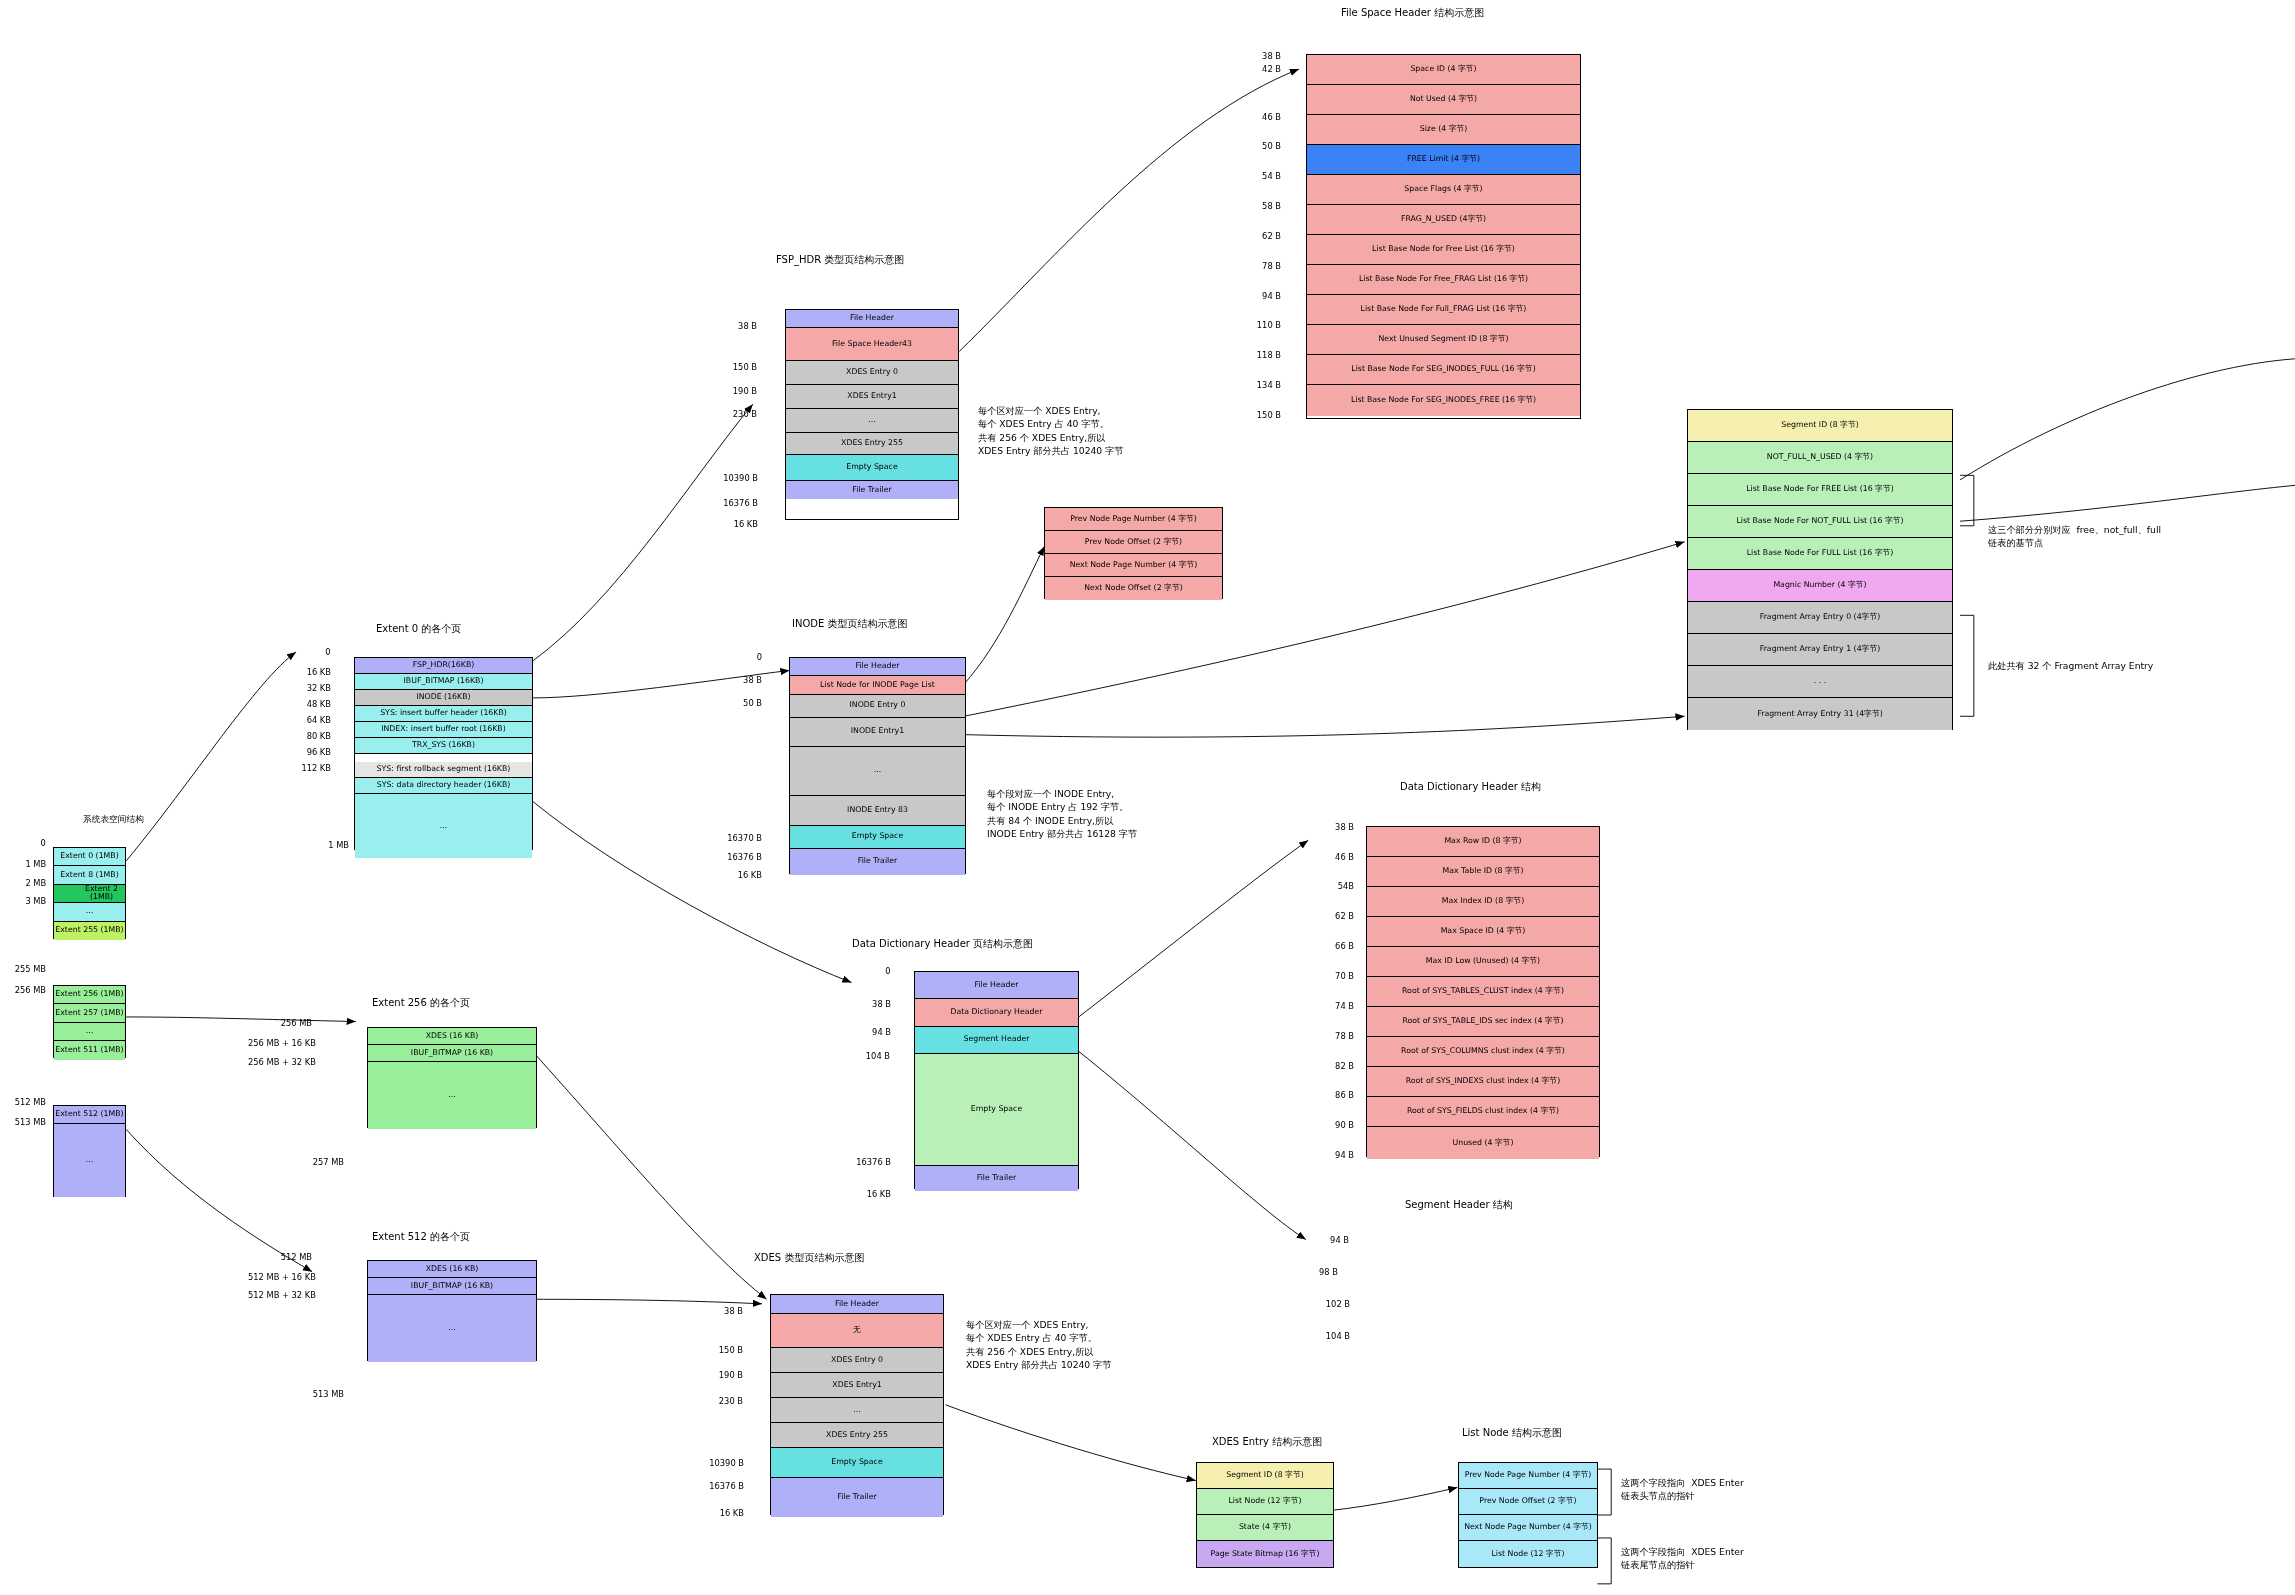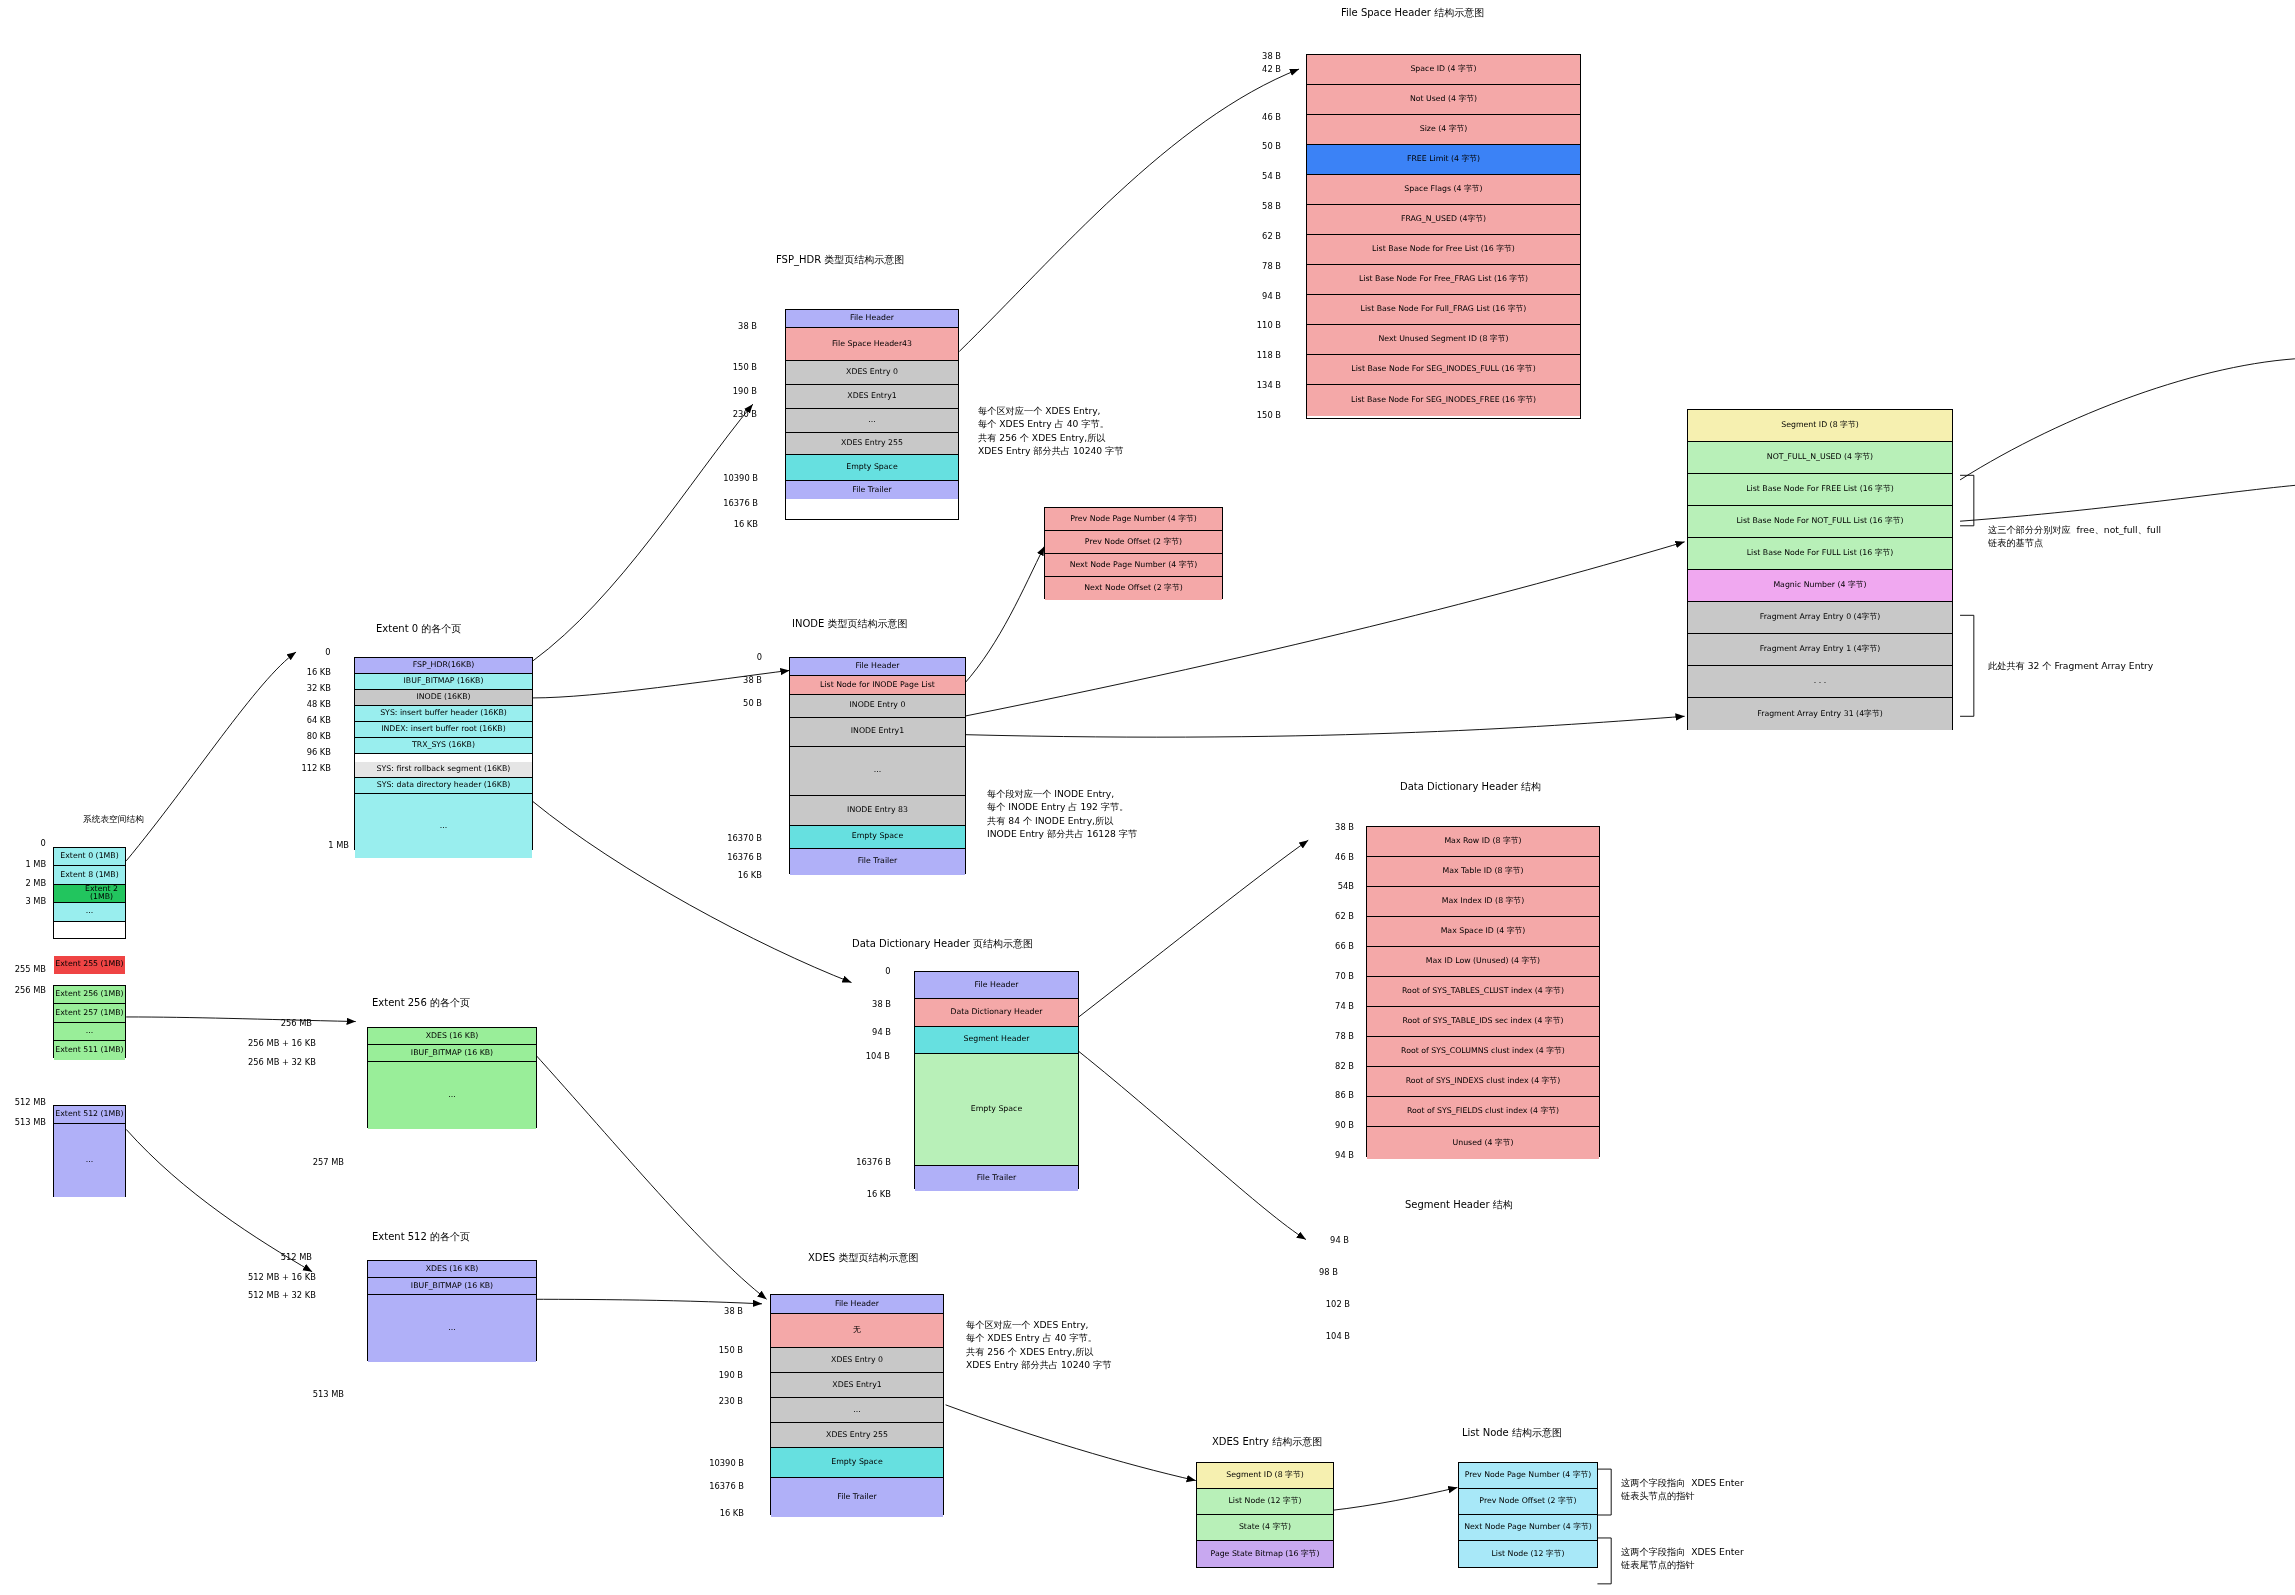--- a/index.html
+++ b/index.html
@@ -80,21 +80,21 @@
   <div class="tick" style="left:0px;top:964px;width:46px;">255 MB</div>
   <div class="tick" style="left:0px;top:985px;width:46px;">256 MB</div>
   <div class="tick" style="left:0px;top:1097px;width:46px;">512 MB</div>
   <div class="tick" style="left:0px;top:1117px;width:46px;">513 MB</div>
 
   <div class="stack" style="left:53px;top:847px;width:73px;height:92px;">
     <div class="row" style="height:18.4px;background:#99eeee;">Extent 0 (1MB)</div>
     <div class="row" style="height:18.4px;background:#99eeee;">Extent 8 (1MB)</div>
     <div class="row" style="height:18.4px;background:#22c55e;padding-left:24px;">Extent 2 (1MB)</div>
     <div class="row" style="height:18.4px;background:#99eeee;">...</div>
-    <div class="row" style="height:18.4px;background:#ef4444;margin-top:34px;">Extent 255 (1MB)</div>
+    <div class="row" style="height:18.4px;background:#bef264;">Extent 255 (1MB)</div>
   </div>
 
   <div class="stack" style="left:53px;top:985px;width:73px;height:73px;">
     <div class="row" style="height:18.4px;background:#99ee99;">Extent 256 (1MB)</div>
     <div class="row" style="height:18.4px;background:#99ee99;">Extent 257 (1MB)</div>
     <div class="row" style="height:18.4px;background:#99ee99;">...</div>
     <div class="row" style="height:18.4px;background:#99ee99;">Extent 511 (1MB)</div>
   </div>
 
   <div class="stack" style="left:53px;top:1105px;width:73px;height:92px;">
@@ -303,21 +303,21 @@
   </div>
 
   <div class="title" style="left:1405px;top:1198px;">Segment Header 结构</div>
 
   <div class="tick" style="left:1308px;top:1235px;width:41px;">94 B</div>
   <div class="tick" style="left:1308px;top:1267px;width:41px;text-align:center;">98 B</div>
   <div class="tick" style="left:1304px;top:1299px;width:46px;">102 B</div>
   <div class="tick" style="left:1304px;top:1331px;width:46px;">104 B</div>
 
 
-  <div class="title" style="left:808px;top:1251px;">XDES 类型页结构示意图</div>
+  <div class="title" style="left:754px;top:1251px;">XDES 类型页结构示意图</div>
 
   <div class="tick" style="left:702px;top:1306px;width:41px;">38 B</div>
   <div class="tick" style="left:702px;top:1345px;width:41px;">150 B</div>
   <div class="tick" style="left:702px;top:1370px;width:41px;">190 B</div>
   <div class="tick" style="left:702px;top:1396px;width:41px;">230 B</div>
   <div class="tick" style="left:684px;top:1458px;width:60px;">10390 B</div>
   <div class="tick" style="left:684px;top:1481px;width:60px;">16376 B</div>
   <div class="tick" style="left:684px;top:1508px;width:60px;">16 KB</div>
 
   <div class="stack" style="left:770px;top:1294px;width:174px;height:221px;">

